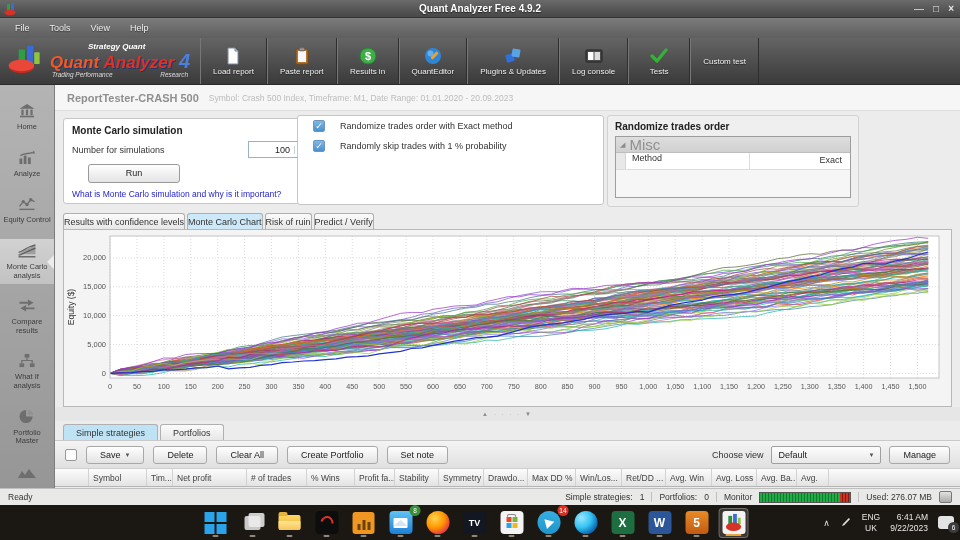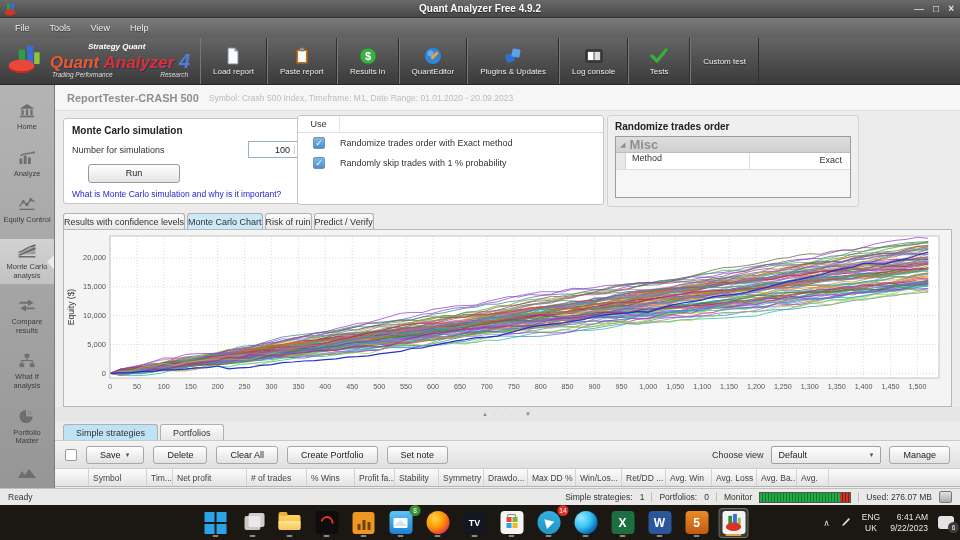--- a/index.html
+++ b/index.html
@@ -63,21 +63,21 @@
   .use-row{display:flex;align-items:center;height:20px}
   .cb-col{width:42px;display:flex;justify-content:center}
   .cb{width:12px;height:12px;border:1px solid #6f94b5;border-radius:2px;background:linear-gradient(#7db9e8,#4a90d0);color:#fff;font-size:9px;line-height:11px;text-align:center}
   .cb-empty{width:12px;height:12px;border:1px solid #999;border-radius:2px;background:#fdfdfd}
   .use-label{font-size:9px;color:#333}
   .rand-panel{left:552px;top:4px;width:252px;height:92px;background:#efefef;border:1px solid #d2d2d2;padding:5px 7px}
   .rand-title{font-size:10px;font-weight:bold;color:#222;margin-bottom:4px}
   .rand-table{border:1px solid #9d9d9d;background:#f6f6f6;height:62px}
   .rand-group{display:flex;align-items:center;gap:4px;background:linear-gradient(#dedede,#d0d0d0);border-bottom:1px solid #bdbdbd;height:16px;padding-left:4px}
   .rand-group-marker{font-size:7px;color:#8a8a8a}
-  .rand-group-label{font-size:13px;font-weight:bold;color:#909090}
+  .rand-group-label{font-size:15px;font-weight:normal;color:#909090}
   .rand-row{display:flex;height:17px;border-bottom:1px solid #ddd;background:#fff}
   .rand-gutter{width:10px;background:#e8e8e8;border-right:1px solid #d5d5d5}
   .rand-key{flex:1;font-size:9px;color:#333;padding:0 6px;border-right:1px solid #ddd}
   .rand-val{width:100px;font-size:9px;color:#333;text-align:right;padding:2px 8px}
 
   
   .tabsrow{position:absolute;top:210px;left:55px;right:0;height:19px;background:#ececec;padding-left:8px;display:flex;align-items:flex-end}
   .tab{font-size:9px;color:#333;padding:3px 0 2px;background:linear-gradient(#fbfbfb,#e7e7e7);border:1px solid #b0b0b0;border-bottom:none;border-radius:3px 3px 0 0;margin-right:2px;white-space:nowrap}
   .tab.active{background:#cde9f9}
 
@@ -358,23 +358,20 @@
               <span>▲</span>
               <span>▼</span>
             </span>
         </span>
       </div>
       <div class="run-btn">Run</div>
       <div class="mc-link">What is Monte Carlo simulation and why is it important?</div>
     </div>
 
     <div class="panel use-panel">
-      <div class="use-head">
-          <span class="use-head-cell">Use</span>
-        </div>
       <div id="useRows">
           <div class="use-row">
             <span class="cb-col">
               <span class="cb">✓</span>
             </span>
             <span class="use-label">Randomize trades order with Exact method</span>
           </div>
           <div class="use-row">
             <span class="cb-col">
               <span class="cb">✓</span>

